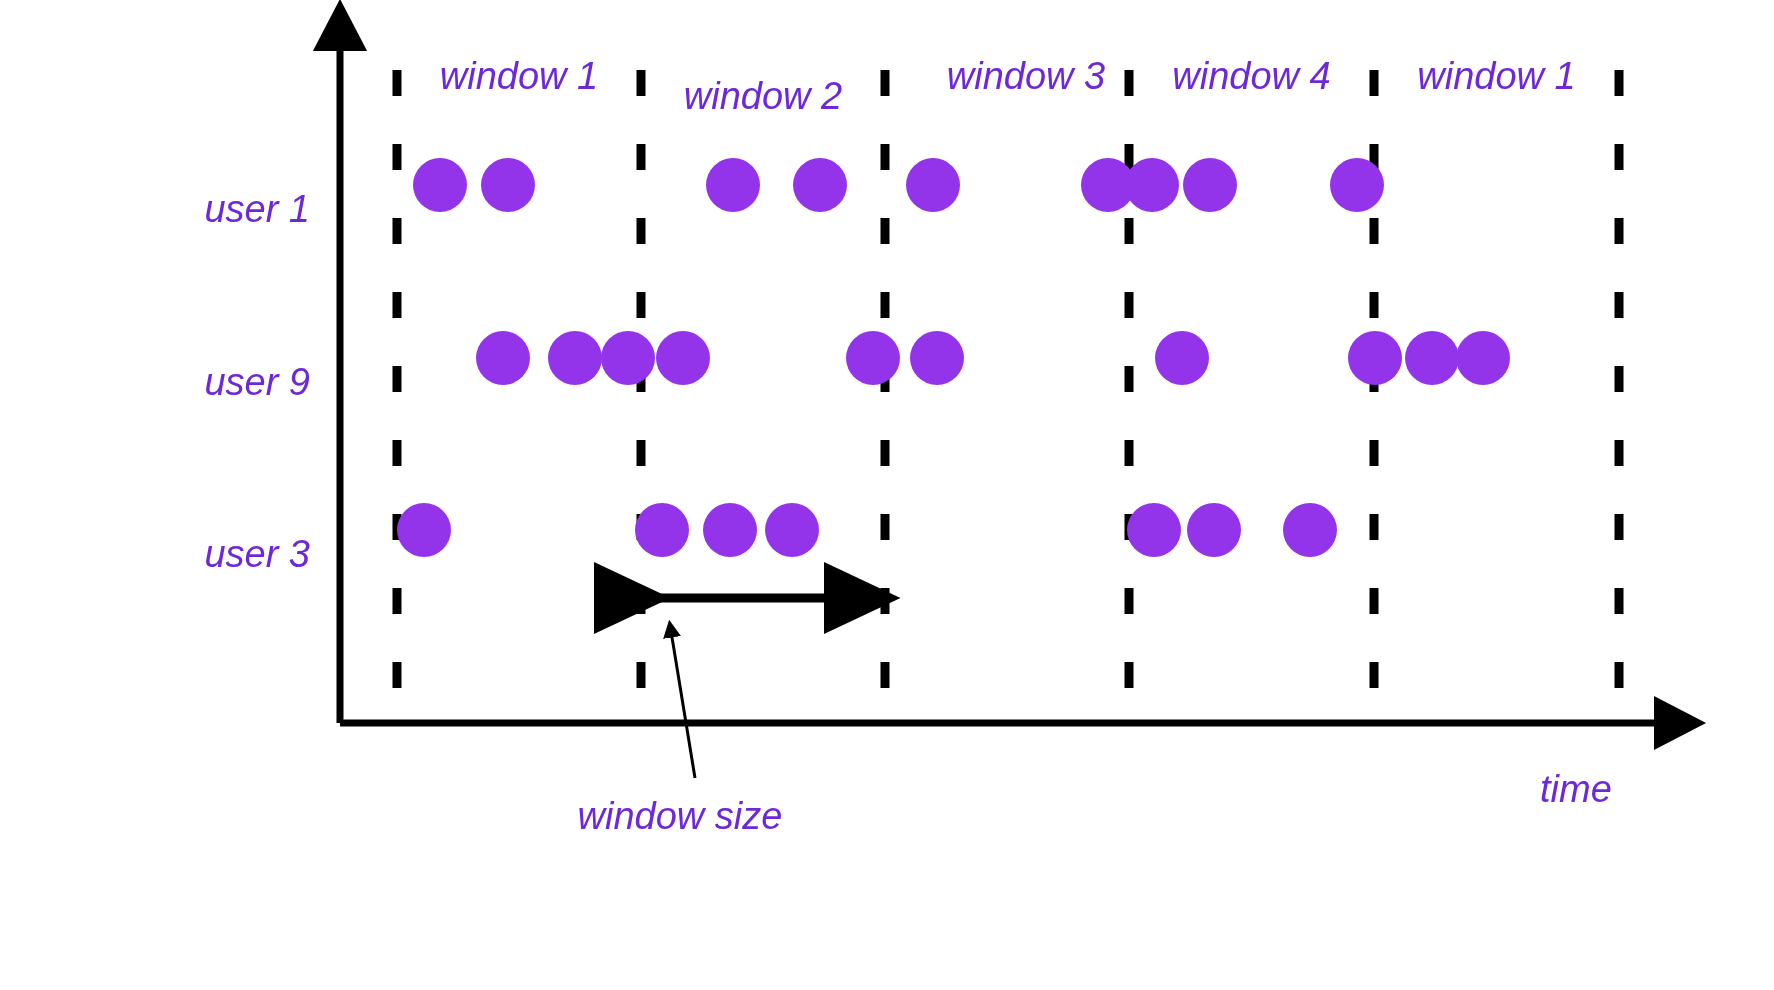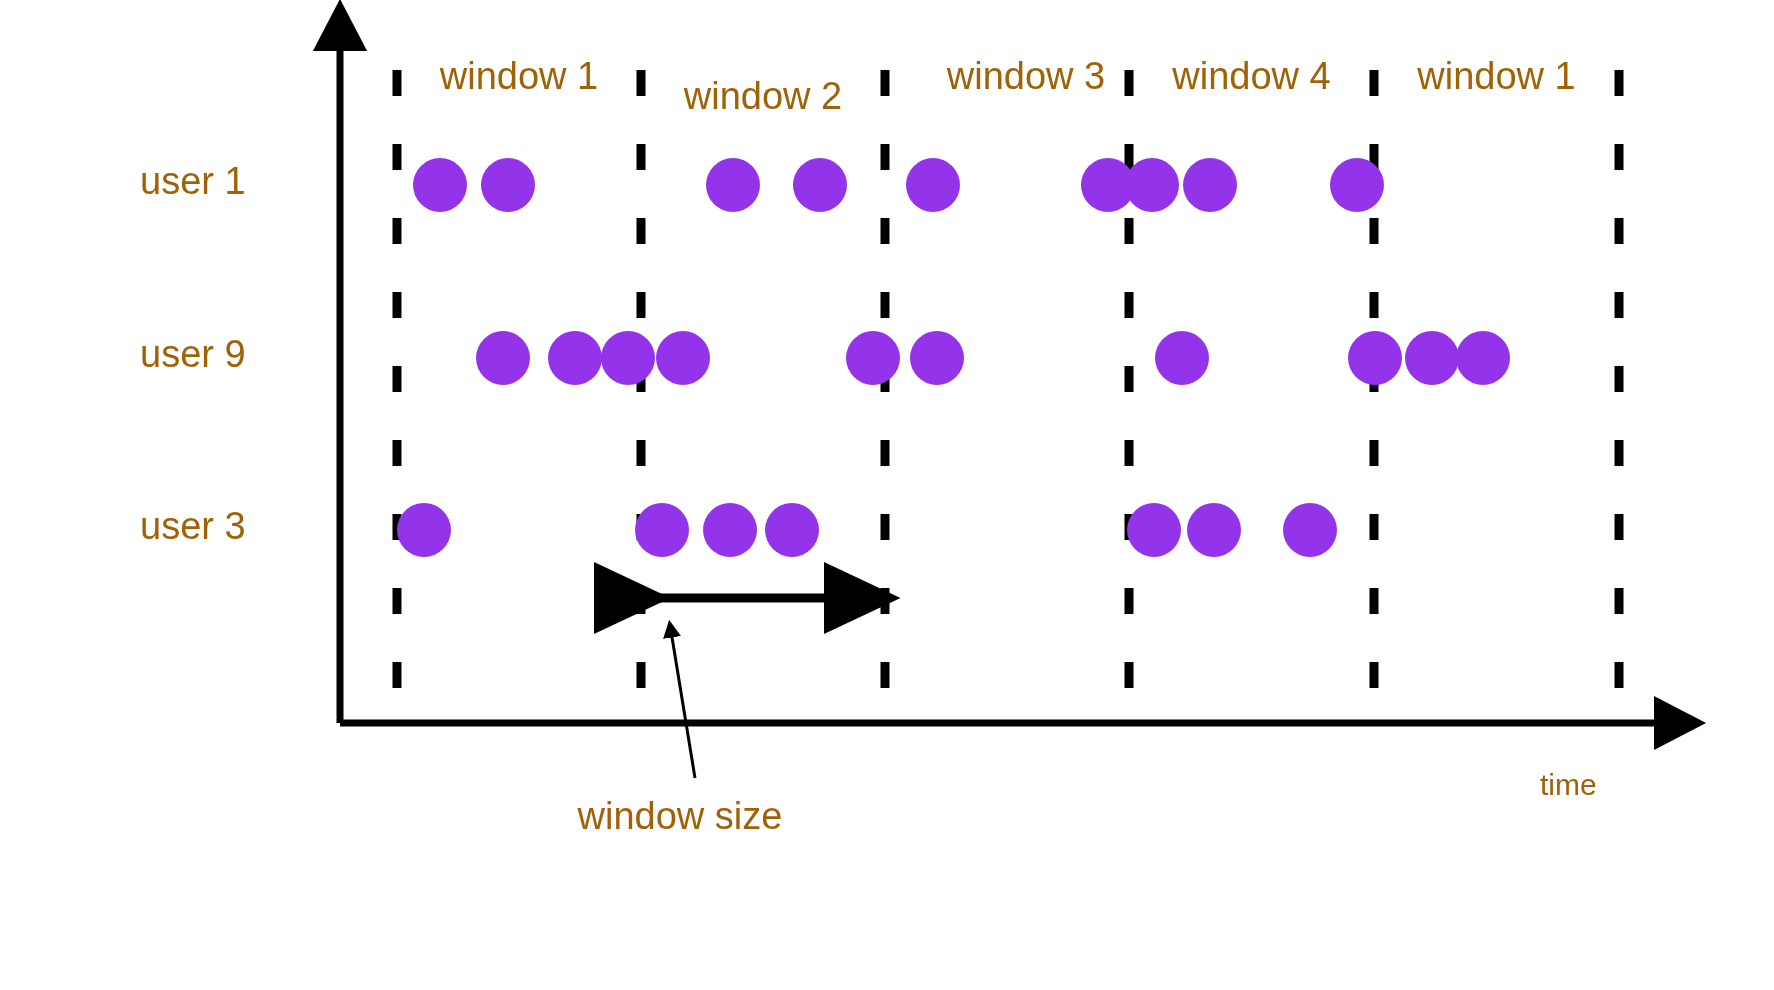--- a/index.html
+++ b/index.html
@@ -1,22 +1,22 @@
 <!DOCTYPE html>
 <html><head>
 <meta charset="utf-8">
 <style>
   html,body{margin:0;padding:0;background:#ffffff;}
   body{width:1774px;height:990px;overflow:hidden;font-family:"Liberation Sans",sans-serif;}
   #stage{position:relative;width:1774px;height:990px;background:#fff;}
   #stage svg{position:absolute;left:0;top:0;}
-  .lbl{position:absolute;color:#a16207;white-space:nowrap;}
-  .row-label{font-size:38px;}
+  .lbl{position:absolute;color:#6d28d9;white-space:nowrap;font-style:italic;}
+  .row-label{font-size:38px;text-align:right;margin-top:28px;}
   .win-label{font-size:38px;text-align:center;}
-  .axis-label{font-size:30px;}
+  .axis-label{font-size:38px;}
   .ann-label{font-size:38px;text-align:center;}
 </style>
 </head>
 <body>
 
 <div id="stage">
 
   <svg id="gfx" width="1774" height="990">
     <defs>
       <marker id="arrHead" markerWidth="9" markerHeight="9" refX="5.2" refY="4.5" orient="auto" markerUnits="strokeWidth">

